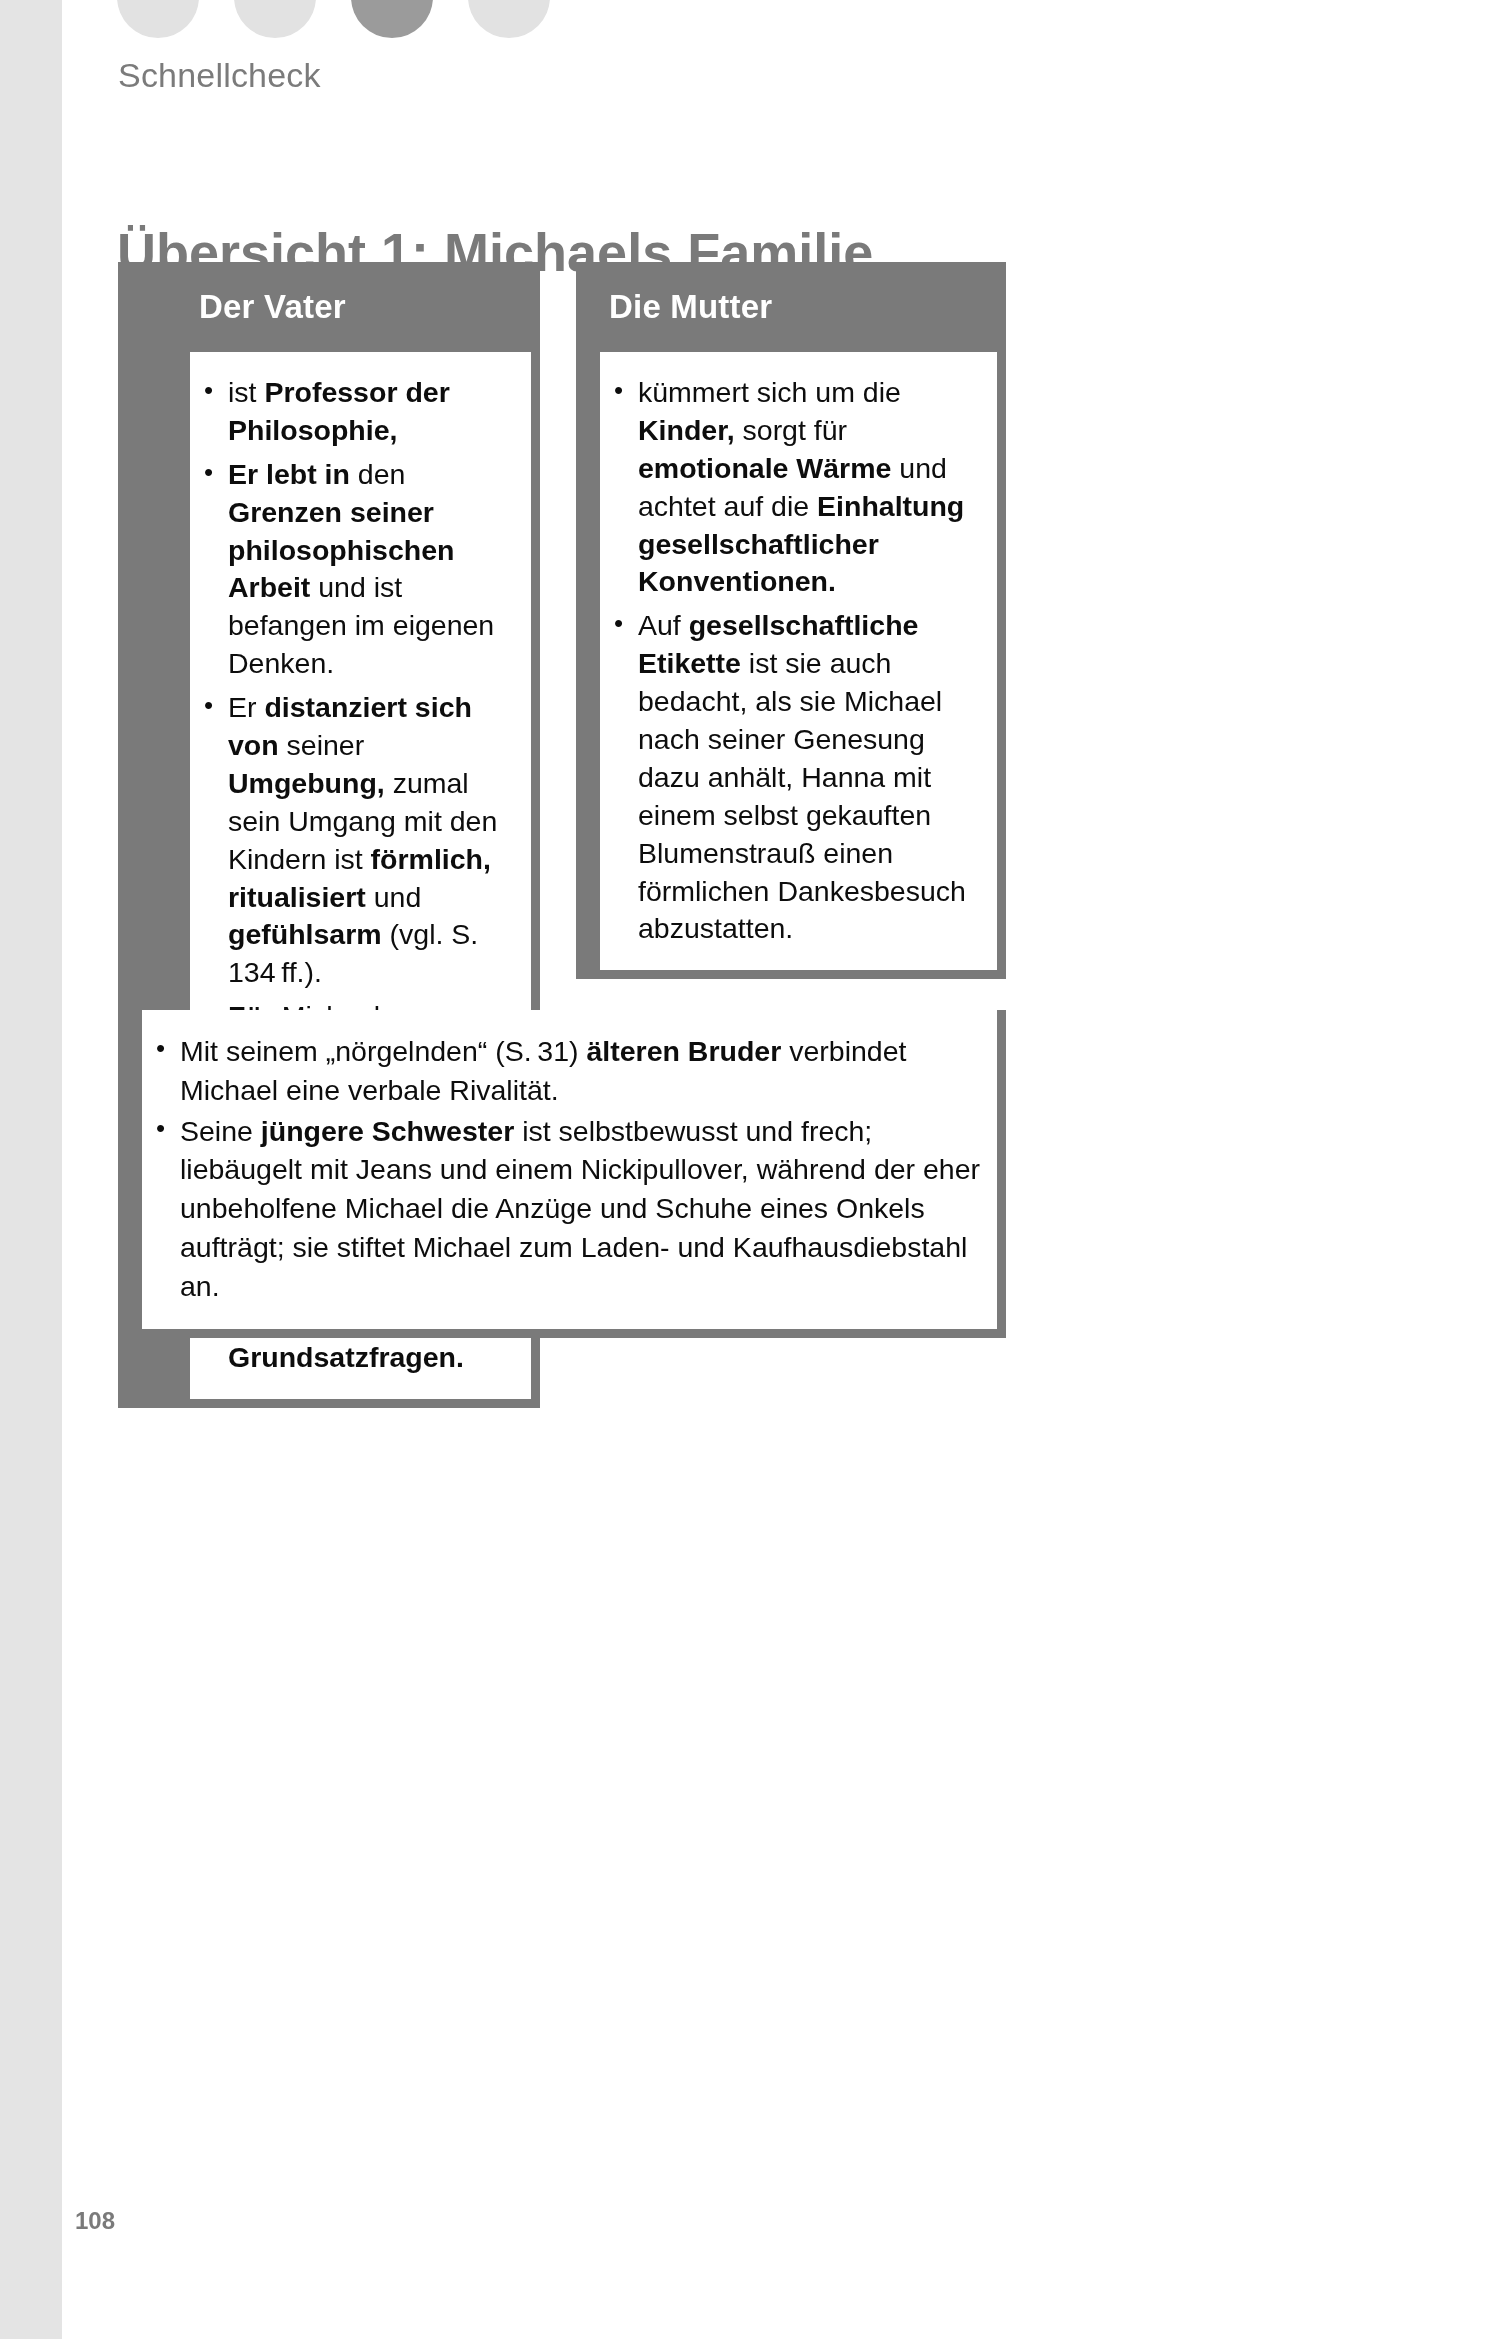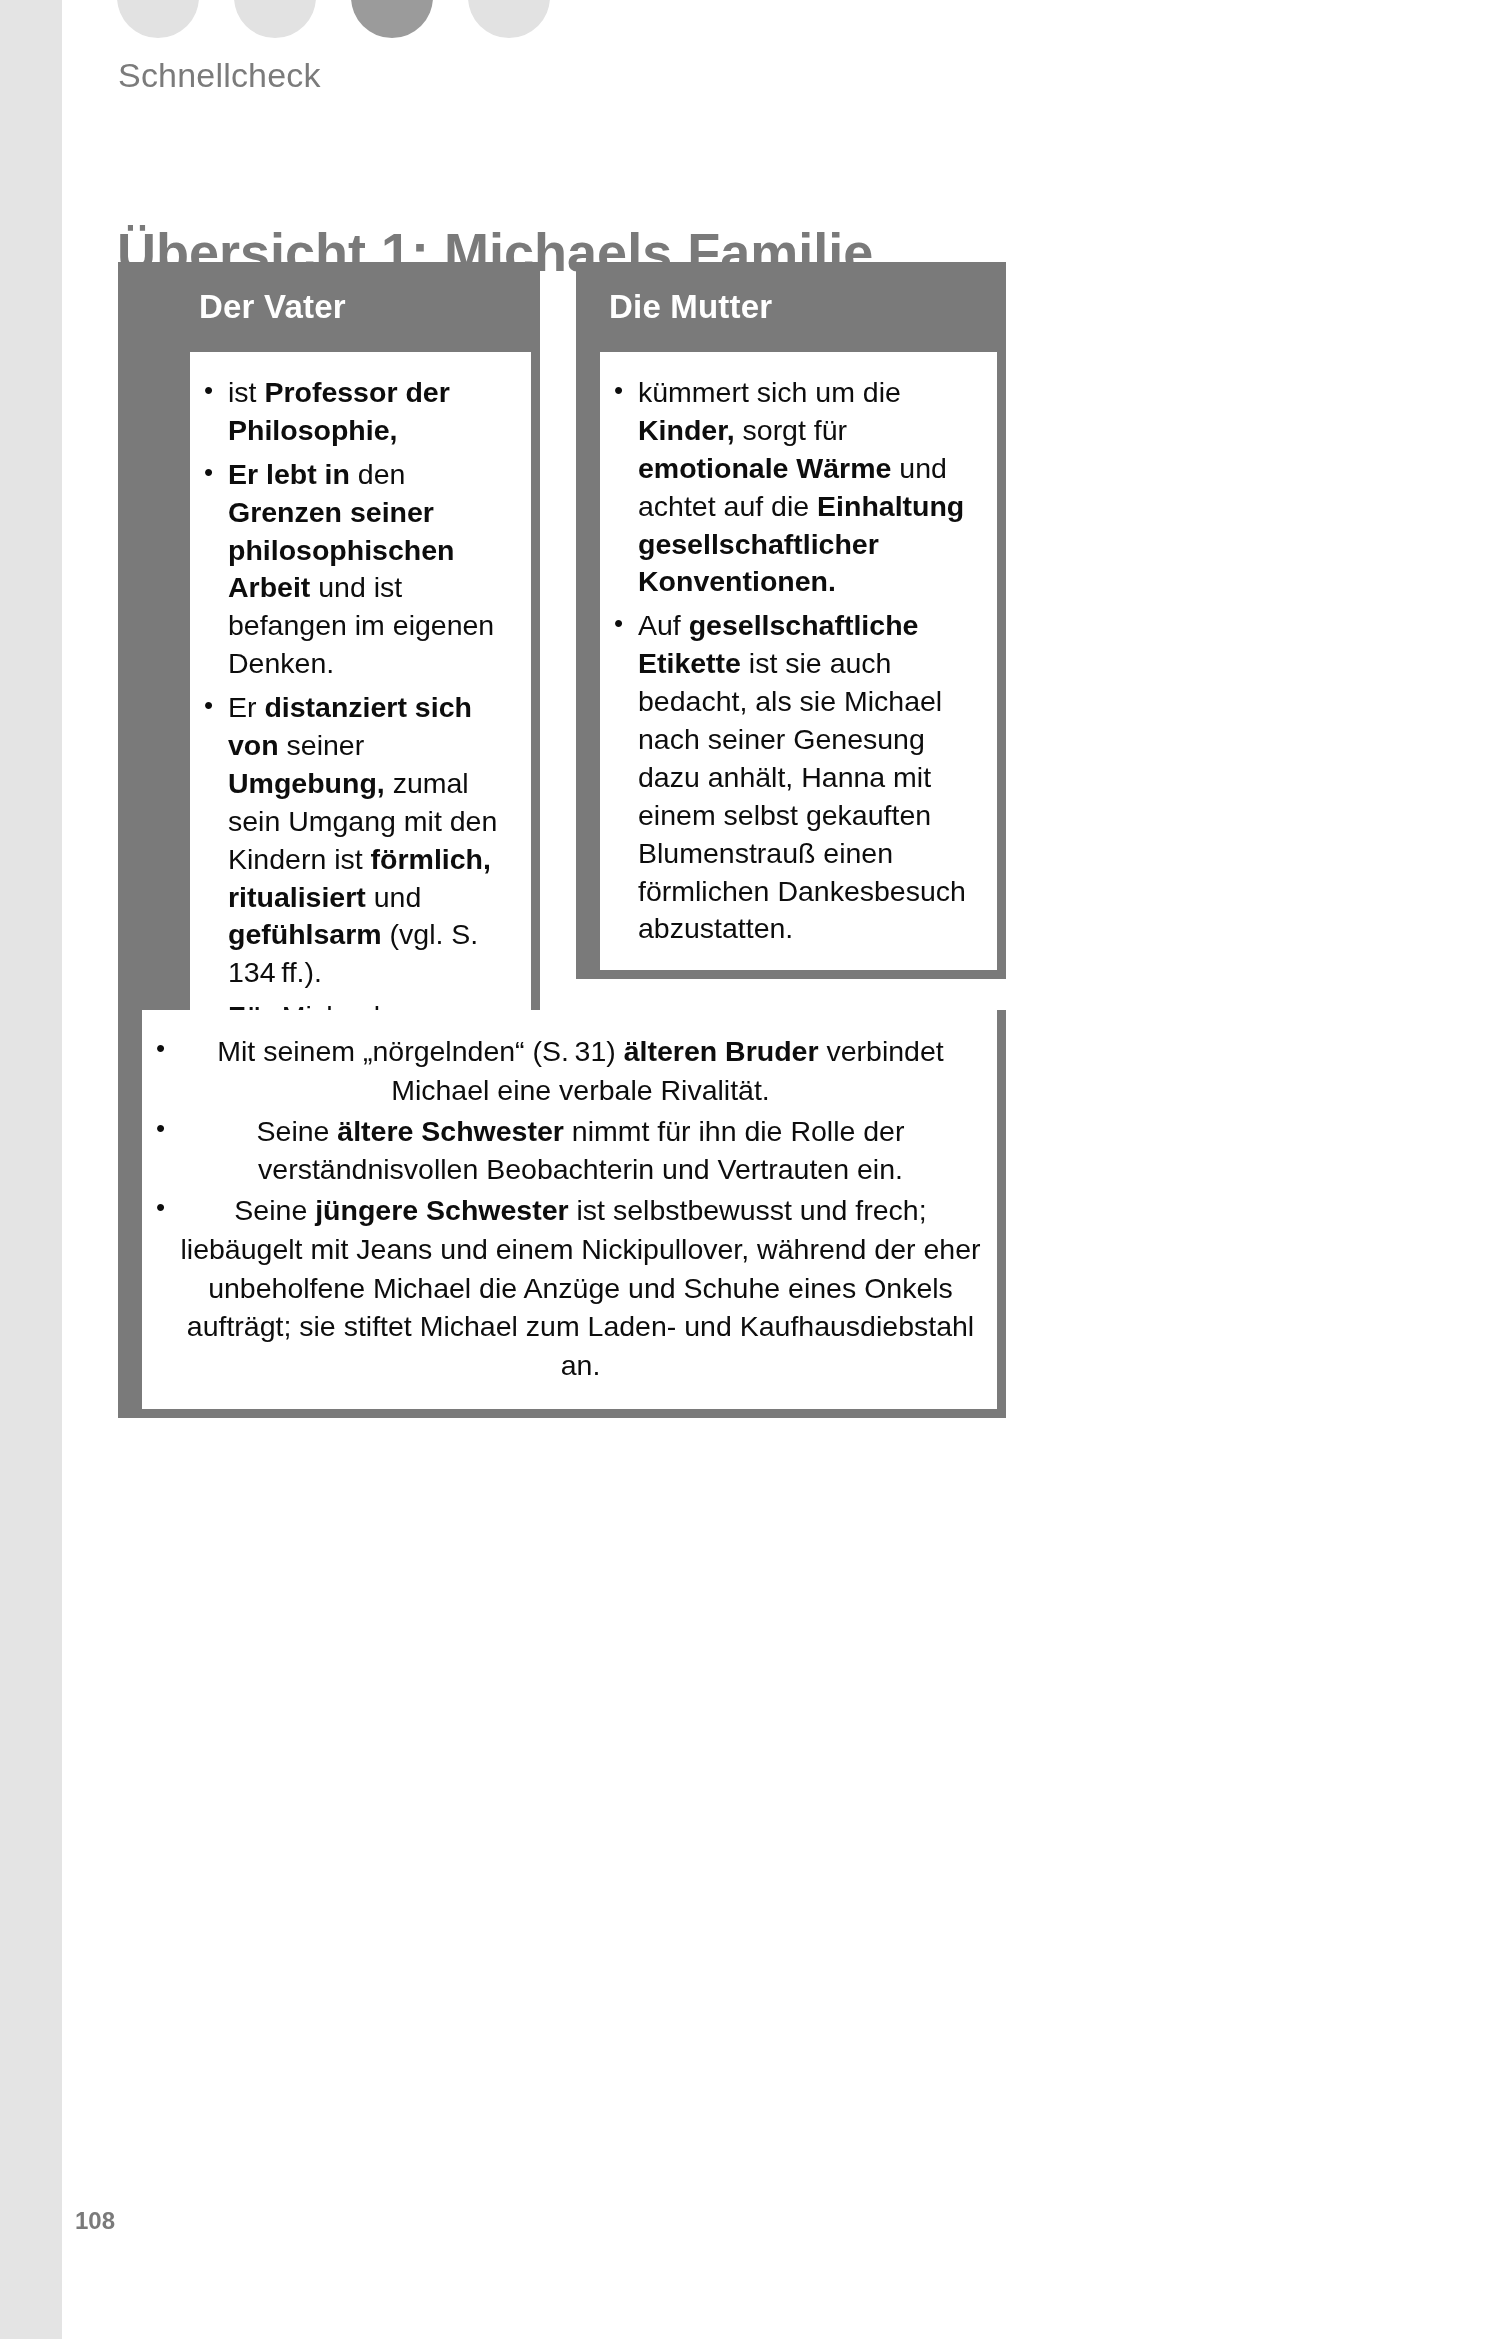--- a/index.html
+++ b/index.html
@@ -137,21 +137,20 @@
   #box-geschwister {
     left: 56px;
     top: 1010px;
     width: 888px;
   }
   #box-geschwister .box-body { padding-bottom: 0; }
   #box-geschwister ul.bullets li {
     font-size: 28.5px;
     line-height: 1.36;
     margin-bottom: 2px;
-    text-align: center;
   }
 
   
   .page-number {
     position: absolute;
     left: 13px;
     top: 2207px;
     font-size: 24px;
     font-weight: bold;
     color: #7a7a7a;
@@ -194,21 +193,20 @@
           <li>kümmert sich um die <b>Kinder,</b> sorgt für <b>emotionale Wärme</b> und achtet auf die <b>Einhaltung gesellschaftlicher Konventionen.</b></li>
           <li>Auf <b>gesellschaftliche Etikette</b> ist sie auch bedacht, als sie Michael nach seiner Genesung dazu anhält, Hanna mit einem selbst gekauften Blumenstrauß einen förmlichen Dankesbesuch abzustatten.</li>
         </ul>
     </div>
   </section>
 
   <section class="box" id="box-geschwister">
     <div class="box-body">
       <ul class="bullets">
           <li>Mit seinem „nörgelnden“ (S. 31) <b>älteren Bruder</b> verbindet Michael eine verbale Rivalität.</li>
-          <li>Seine <b>ältere Schwester</b> nimmt für ihn die Rolle der verständnisvollen Beobachterin und Vertrauten ein.</li>
           <li>Seine <b>jüngere Schwester</b> ist selbstbewusst und frech; liebäugelt mit Jeans und einem Nickipullover, während der eher unbeholfene Michael die Anzüge und Schuhe eines Onkels aufträgt; sie stiftet Michael zum Laden- und Kaufhausdiebstahl an.</li>
         </ul>
     </div>
   </section>
 
   <div class="page-number">108</div>
 
 </div>
 
 </body></html>

